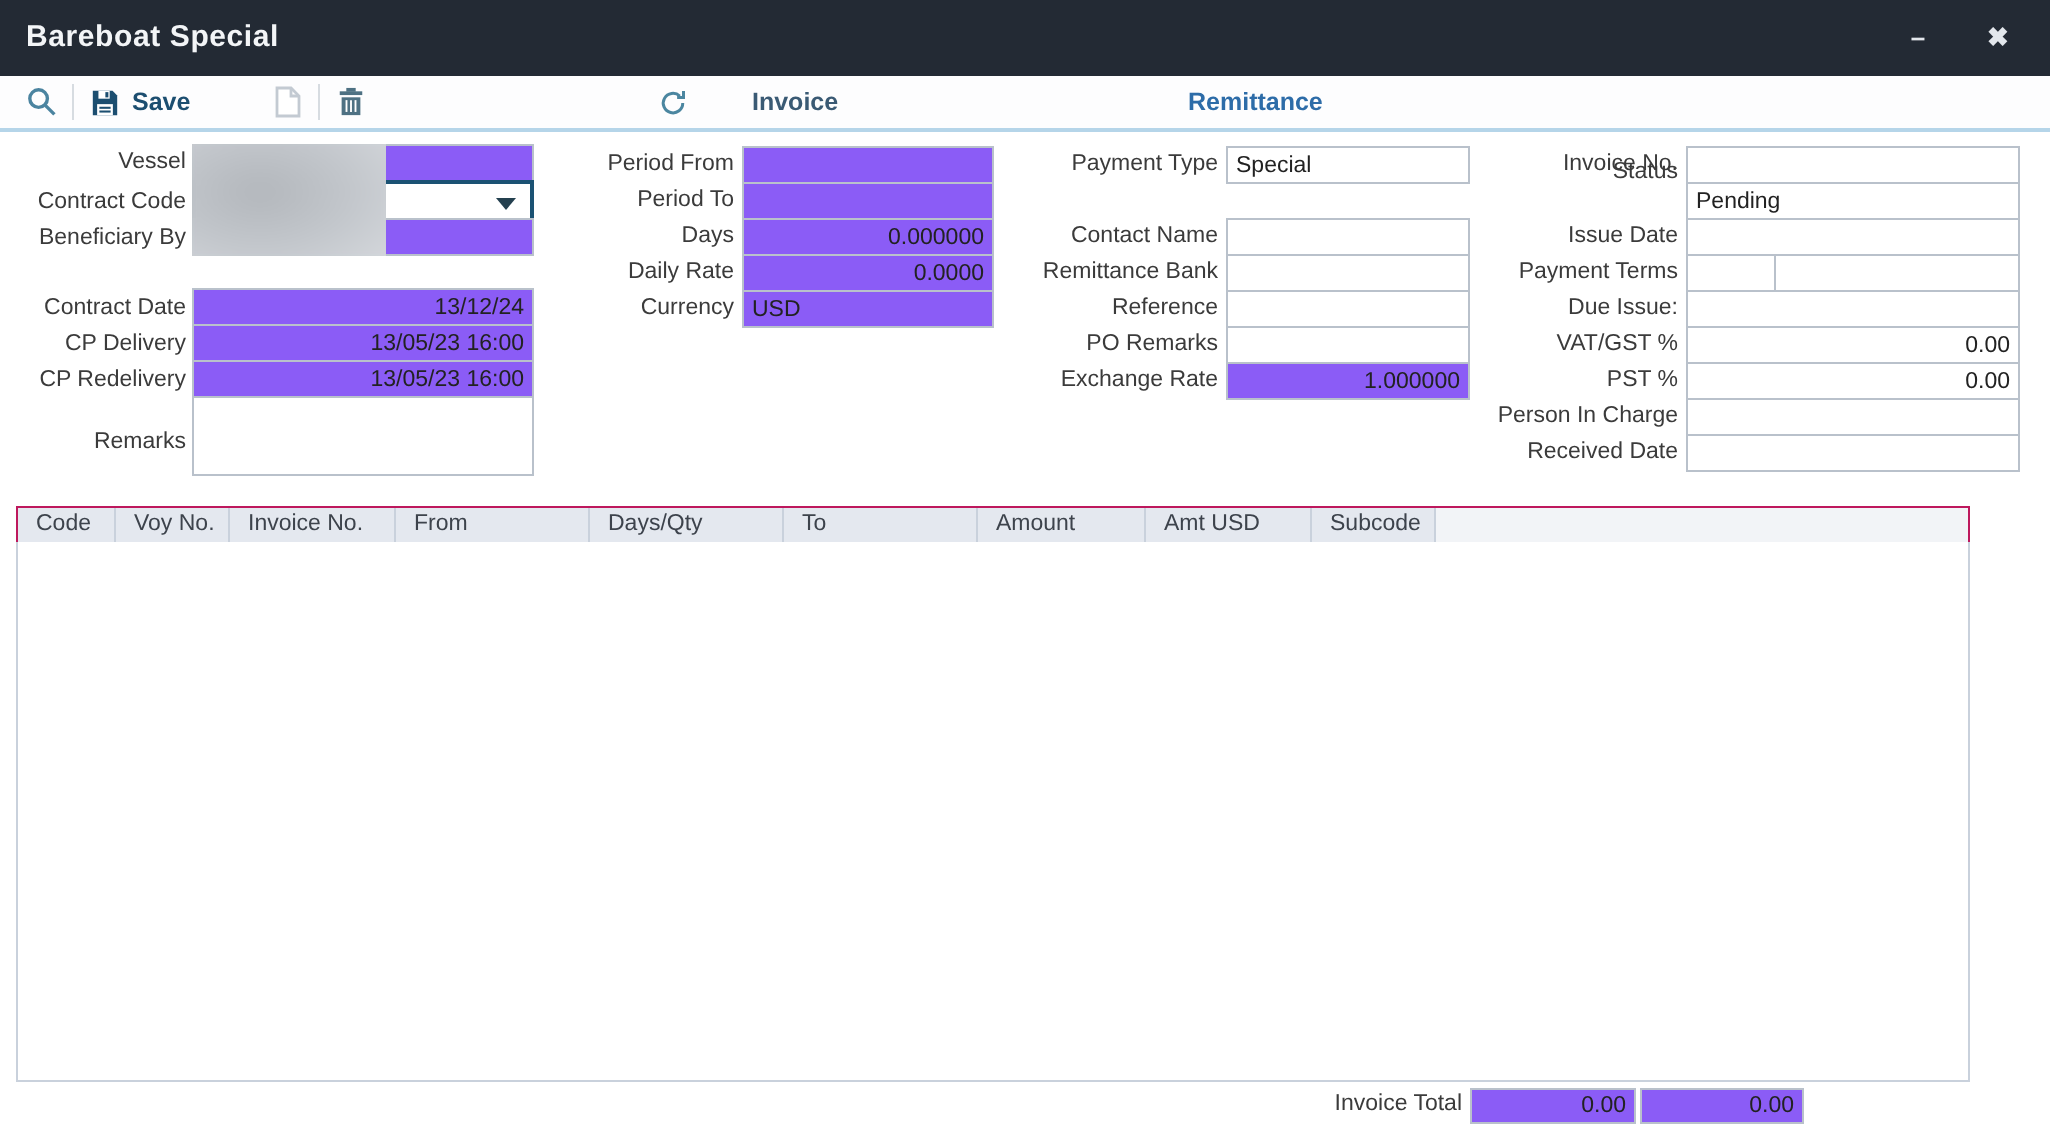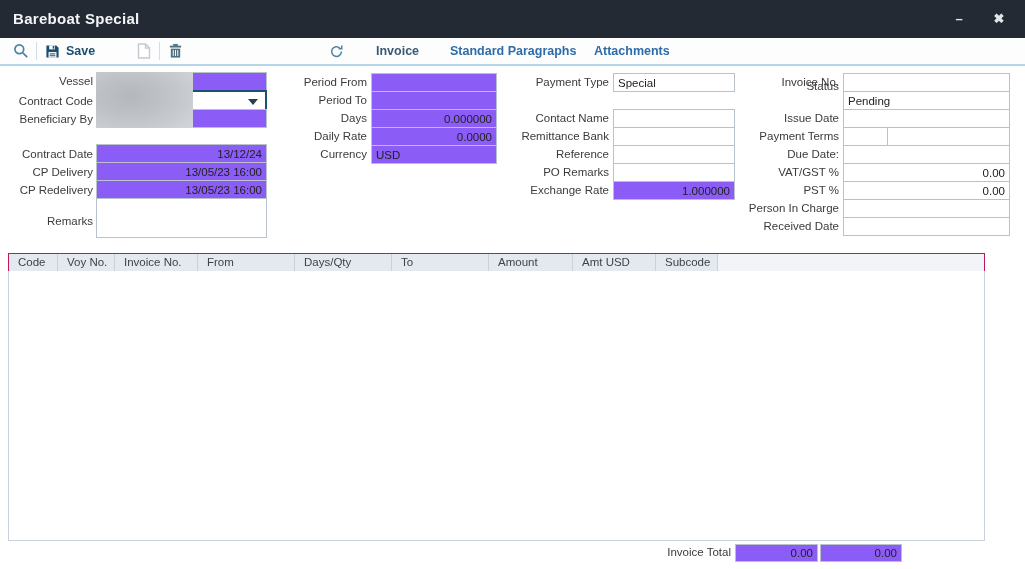--- a/index.html
+++ b/index.html
@@ -111,25 +111,22 @@
     <span class="icon">
       <svg width="15" height="15" viewBox="0 0 16 16">
           <path d="M13.2 8a5.2 5.2 0 1 1-1.6-3.7" fill="none" stroke="#4b86a0" stroke-width="1.6"></path>
           <path d="M13.6 1.6v3.4h-3.4" fill="none" stroke="#4b86a0" stroke-width="1.6"></path>
         </svg>
     </span>
   </div>
   <div class="tbitem" style="left:376px;">
     <span class="tbtext c-inv">Invoice</span>
   </div>
-  <div class="tbitem" style="left:450px;">
-    <span class="tbtext c-blue">Standard Paragraphs</span>
-  </div>
   <div class="tbitem" style="left:594px;">
-    <span class="tbtext c-blue">Attachments</span>
+    <span class="tbtext c-blue">Remittance</span>
   </div>
 </div>
 
 <div class="lbl" style="left:0;top:72px;width:93px;">Vessel</div>
 <input class="fld ro" style="left: 96px; top: 72px; width: 171px;" readonly="" value="">
 
 <div class="lbl" style="left:0;top:92px;width:93px;">Contract Code</div>
 <div class="combo" style="left:96px;top:90px;width:171px;height:21px;">
   <span style="position:absolute;left:4px;top:2px;font-size:11.5px;"></span>
   <span class="arrow"></span>
@@ -193,21 +190,21 @@
 <div class="lbl" style="left:700px;top:77px;width:139px;">Status</div>
 <input class="fld" style="left: 843px; top: 91px; width: 167px;" value="Pending">
 
 <div class="lbl" style="left:700px;top:109px;width:139px;">Issue Date</div>
 <input class="fld" style="left: 843px; top: 109px; width: 167px;" value="">
 
 <div class="lbl" style="left:700px;top:127px;width:139px;">Payment Terms</div>
 <input class="fld" style="left: 843px; top: 127px; width: 45px;" value="">
 <input class="fld" style="left: 887px; top: 127px; width: 123px;" value="">
 
-<div class="lbl" style="left:700px;top:145px;width:139px;">Due Date:</div>
+<div class="lbl" style="left:700px;top:145px;width:139px;">Due Issue:</div>
 <input class="fld" style="left: 843px; top: 145px; width: 167px;" value="">
 
 <div class="lbl" style="left:700px;top:163px;width:139px;">VAT/GST %</div>
 <input class="fld num" style="left: 843px; top: 163px; width: 167px;" value="0.00">
 
 <div class="lbl" style="left:700px;top:181px;width:139px;">PST %</div>
 <input class="fld num" style="left: 843px; top: 181px; width: 167px;" value="0.00">
 
 <div class="lbl" style="left:700px;top:199px;width:139px;">Person In Charge</div>
 <input class="fld" style="left: 843px; top: 199px; width: 167px;" value="">

